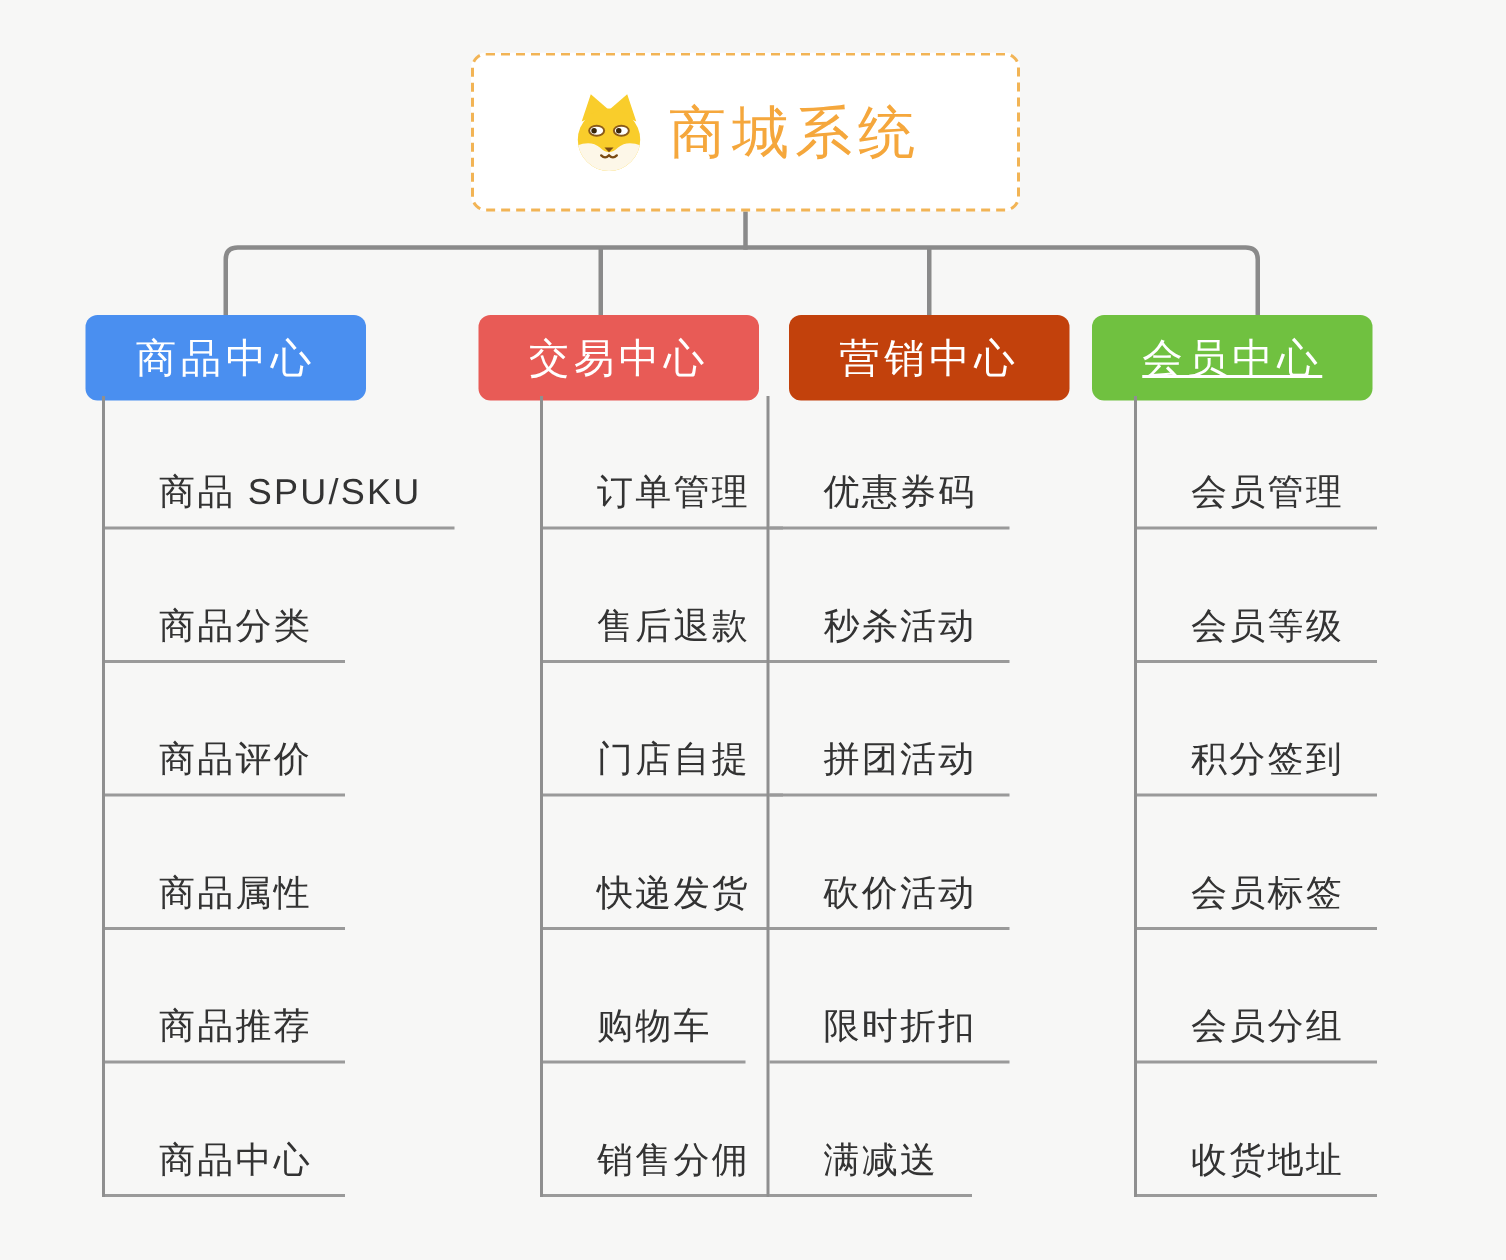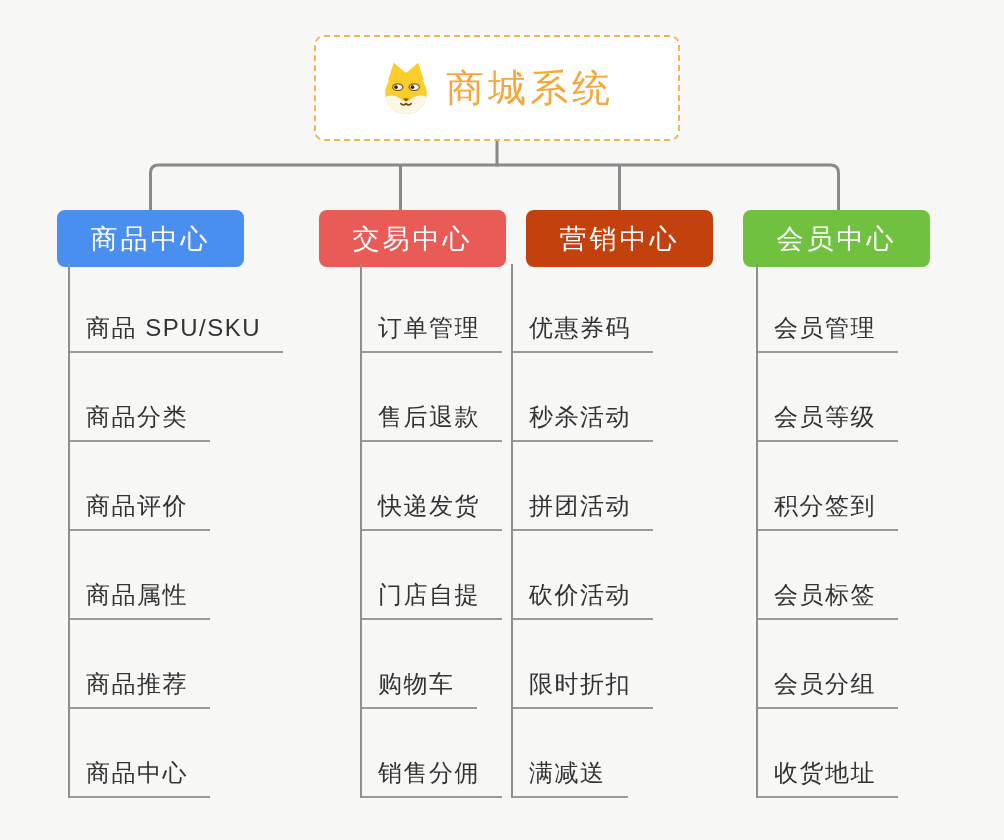--- a/index.html
+++ b/index.html
@@ -46,21 +46,21 @@
     font-size: 27px;
     letter-spacing: 3px;
     display: flex;
     align-items: center;
     justify-content: center;
     white-space: nowrap;
   }
   .box-1 { left: 57px; text-align: right;  }
   .box-2 { left: 307px; margin-left: 12px; }
   .box-3 { left: 526px; }
-  .box-4 { left: 743px; }
+  .box-4 { left: 728px; text-decoration: underline; }
 
   
   .leaf-list {
     position: absolute;
     top: 264px;
     height: 534px;
     border-left: 2px solid #8f8f8f;
   }
   .list-1 { left: 68px;  }
   .list-2 { left: 318px; margin-left: 42px; }
@@ -69,21 +69,21 @@
 
   .leaf {
     height: 89px;
     display: flex;
     align-items: flex-end;
   }
   .leaf-label {
     width: -moz-fit-content;
     width: fit-content;
     border-bottom: 2px solid #9a9a9a;
-    padding: 0 22px 7px 16px;
+    padding: 0 22px 7px 36px;
     font-size: 24px;
     letter-spacing: 1.5px;
     color: #333333;
     white-space: nowrap;
   }
 </style>
 </head>
 <body>
 
 <div id="stage">
@@ -158,24 +158,24 @@
     <span>交易中心</span>
   </div>
   <div class="leaf-list list-2">
     <div class="leaf">
         <div class="leaf-label">订单管理</div>
       </div>
     <div class="leaf">
         <div class="leaf-label">售后退款</div>
       </div>
     <div class="leaf">
+        <div class="leaf-label">门店自提</div>
+      </div>
+    <div class="leaf">
         <div class="leaf-label">快递发货</div>
-      </div>
-    <div class="leaf">
-        <div class="leaf-label">门店自提</div>
       </div>
     <div class="leaf">
         <div class="leaf-label">购物车</div>
       </div>
     <div class="leaf">
         <div class="leaf-label">销售分佣</div>
       </div>
   </div>
 
   <div class="branch-box box-3" style="background-color: #c2410c;">

